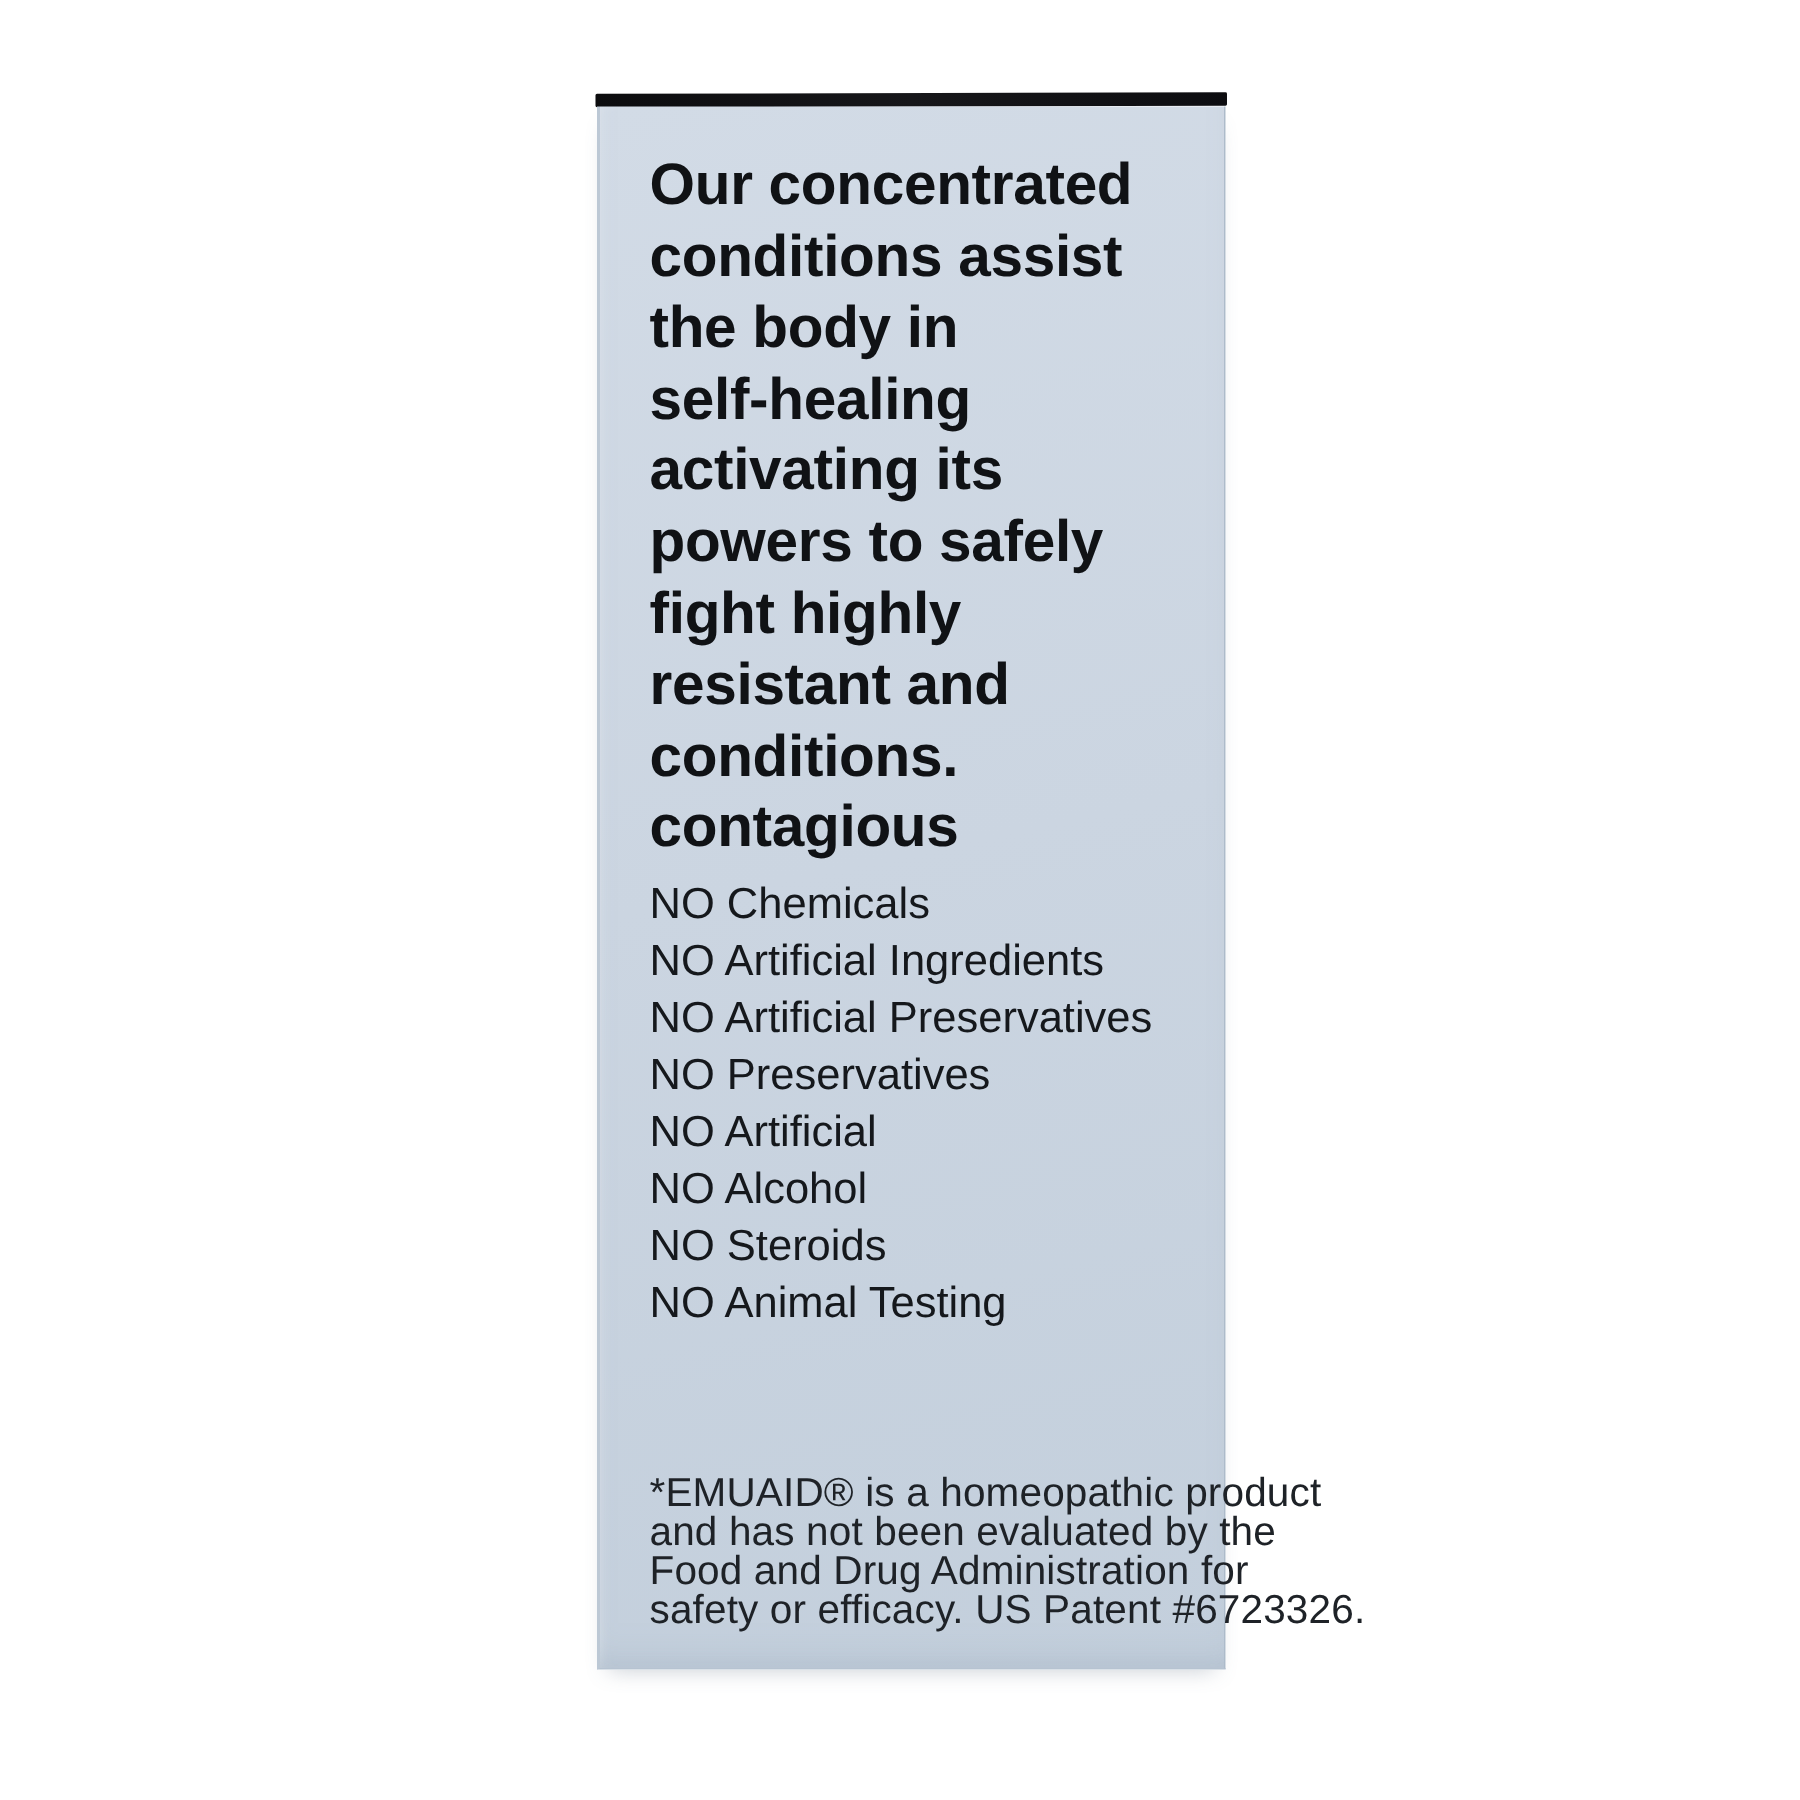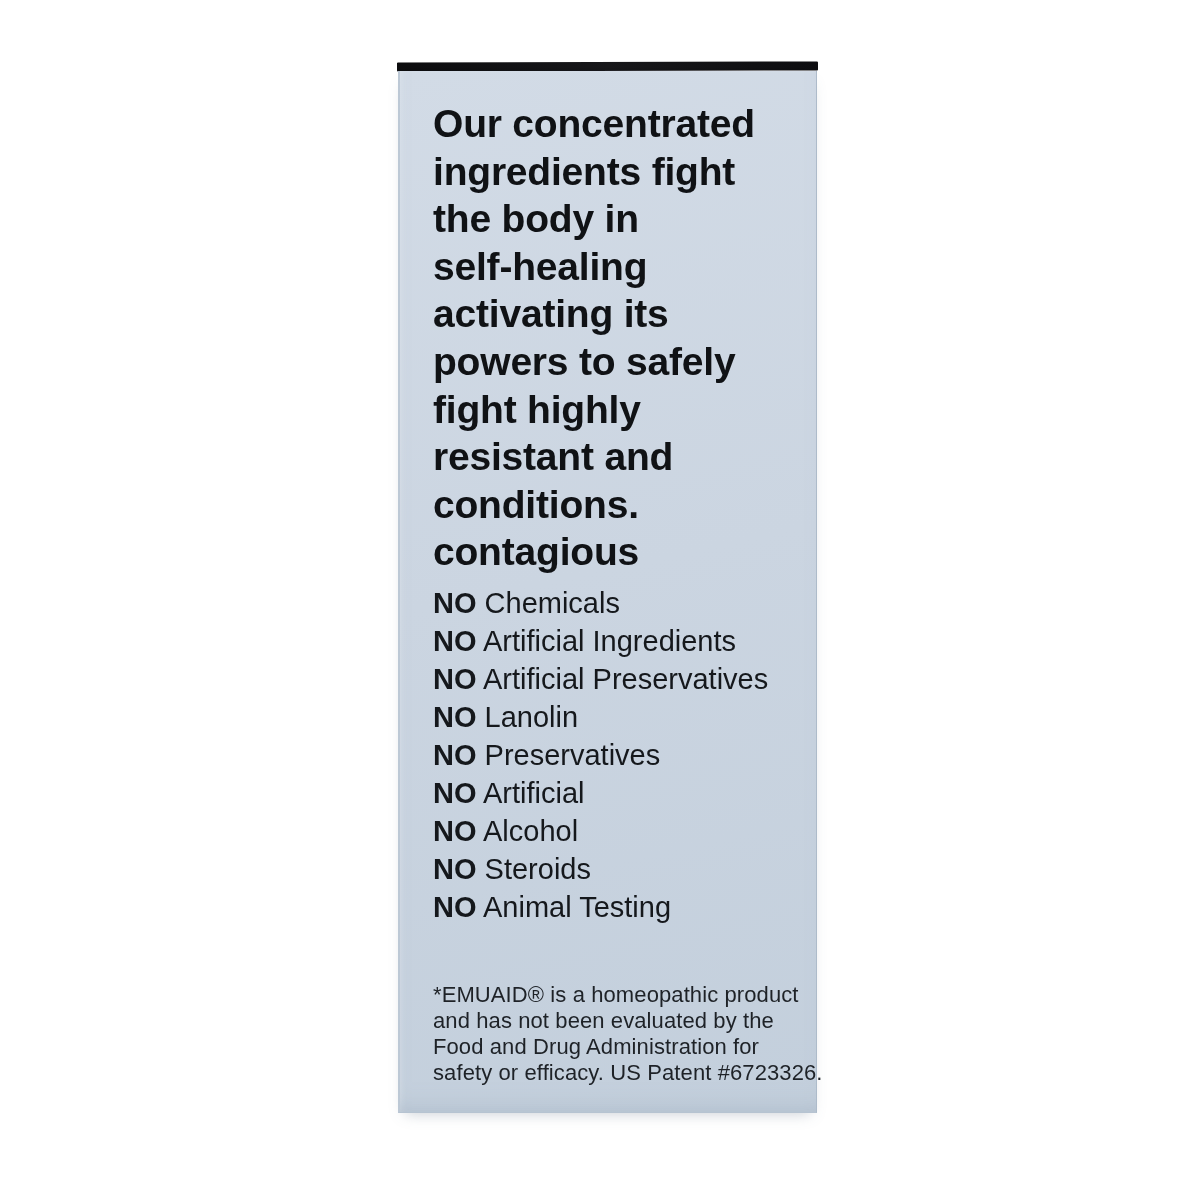--- a/index.html
+++ b/index.html
@@ -62,60 +62,59 @@
     position: absolute;
     left: 33px;
     top: 513px;
     color: #15181c;
     font-size: 29px;
     line-height: 38px;
     font-weight: 400;
     white-space: nowrap;
   }
   .claim-prefix {
-    font-weight: 700;
+    font-weight: 400;
   }
   .disclaimer {
     position: absolute;
     left: 33px;
     top: 911px;
     color: #1e2227;
-    font-size: 22px;
+    font-size: 27px;
     line-height: 26px;
     font-weight: 400;
     letter-spacing: 0.1px;
     white-space: nowrap;
   }
 </style>
 </head>
 <body>
 
 <div class="scene">
   <div class="product-box">
     <div class="box-top-edge"></div>
     <div class="panel">
 
       <div class="headline">
         <div>Our concentrated</div>
-        <div>ingredients fight</div>
+        <div>conditions assist</div>
         <div>the body in</div>
         <div>self-healing</div>
         <div>activating its</div>
         <div>powers to safely</div>
         <div>fight highly</div>
         <div>resistant and</div>
         <div>conditions.</div>
         <div>contagious</div>
       </div>
 
       <div class="claims-list">
         <div><span class="claim-prefix">NO</span> <span>Chemicals</span></div>
         <div><span class="claim-prefix">NO</span> <span>Artificial Ingredients</span></div>
         <div><span class="claim-prefix">NO</span> <span>Artificial Preservatives</span></div>
-        <div><span class="claim-prefix">NO</span> <span>Lanolin</span></div>
         <div><span class="claim-prefix">NO</span> <span>Preservatives</span></div>
         <div><span class="claim-prefix">NO</span> <span>Artificial</span></div>
         <div><span class="claim-prefix">NO</span> <span>Alcohol</span></div>
         <div><span class="claim-prefix">NO</span> <span>Steroids</span></div>
         <div><span class="claim-prefix">NO</span> <span>Animal Testing</span></div>
       </div>
 
       <div class="disclaimer">
         <div>*EMUAID® is a homeopathic product</div>
         <div>and has not been evaluated by the</div>

